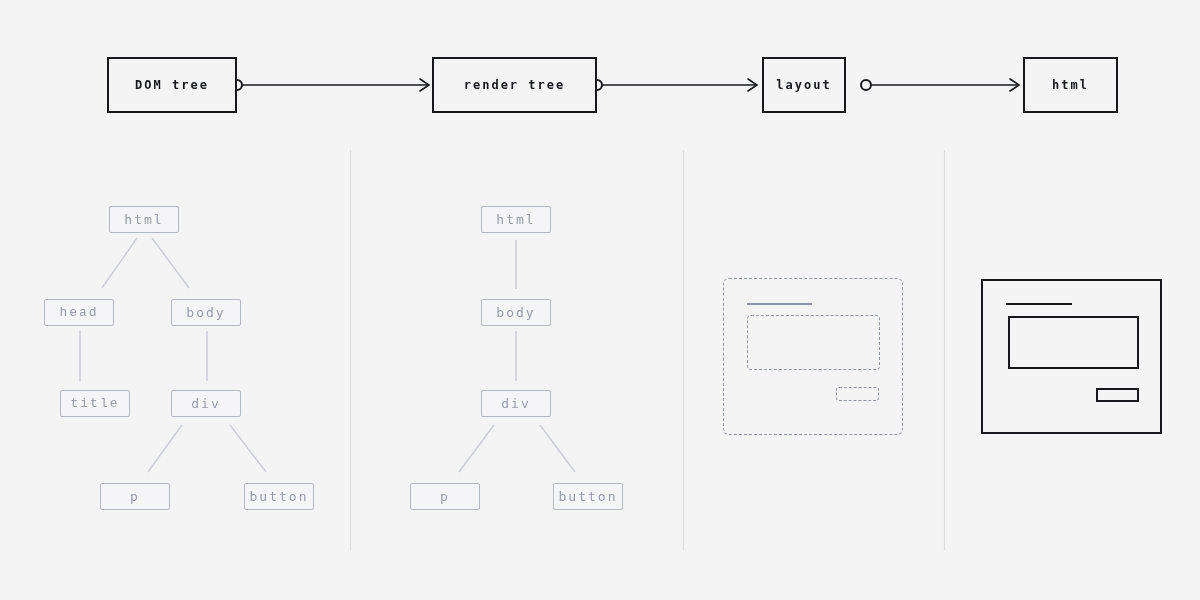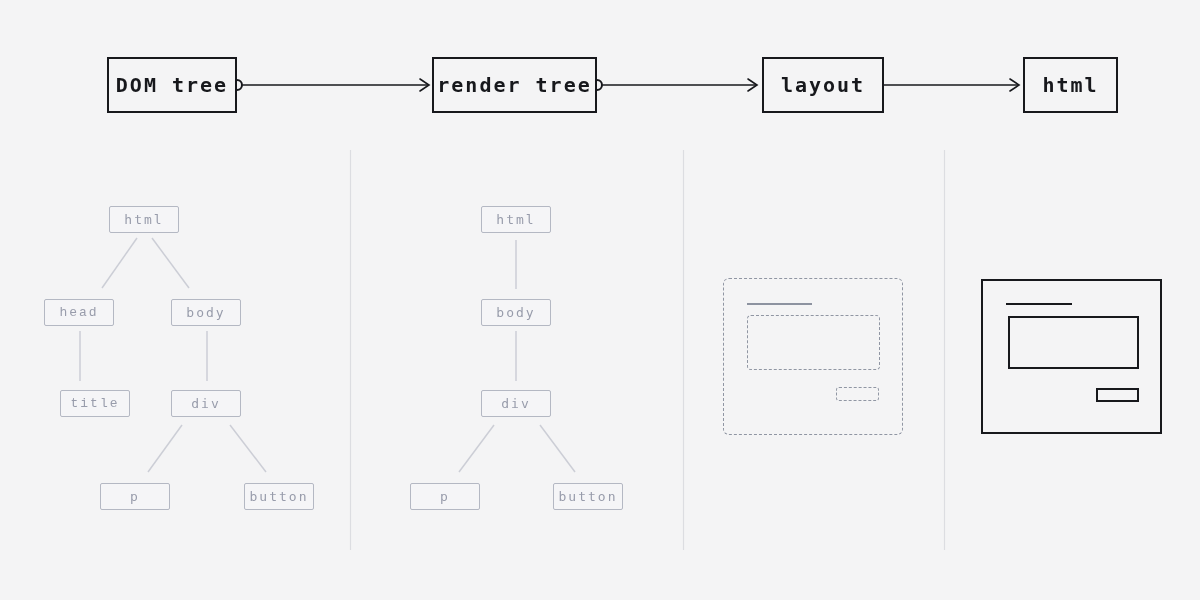--- a/index.html
+++ b/index.html
@@ -26,21 +26,21 @@
   .stage {
     position: absolute;
     top: 57px;
     height: 56px;
     box-sizing: border-box;
     border: 2px solid #17181c;
     background: #f4f4f5;
     display: flex;
     align-items: center;
     justify-content: center;
-    font-size: 20px;
+    font-size: 12px;
     font-weight: 600;
     letter-spacing: 2px;
     color: #17181c;
     white-space: nowrap;
   }
   
   .tree-node {
     position: absolute;
     width: 70px;
     height: 27px;
@@ -174,21 +174,21 @@
     <g stroke="#ccced6" stroke-width="1.5">
       <line x1="516" y1="240" x2="516" y2="289"></line>
       <line x1="516" y1="331" x2="516" y2="381"></line>
       <line x1="494" y1="425" x2="459" y2="472"></line>
       <line x1="540" y1="425" x2="575" y2="472"></line>
     </g>
   </svg>
 
   <div class="stage" style="left:107px; width:130px;">DOM tree</div>
   <div class="stage" style="left:432px; width:165px;">render tree</div>
-  <div class="stage" style="left:762px; width:122px;">layout</div>
+  <div class="stage" style="left:762px; width:84px;">layout</div>
   <div class="stage" style="left:1023px; width:95px;">html</div>
 
   <div>
     <div class="tree-node" style="left:109px; top:206px;">html</div>
     <div class="tree-node" style="left:44px; top:299px;font-family:Liberation Mono, monospace;">head</div>
     <div class="tree-node" style="left:171px; top:299px;">body</div>
     <div class="tree-node" style="left:60px; top:390px;font-family:Liberation Mono, monospace;">title</div>
     <div class="tree-node" style="left:171px; top:390px;">div</div>
     <div class="tree-node" style="left:100px; top:483px;">p</div>
     <div class="tree-node" style="left:244px; top:483px;">button</div>

